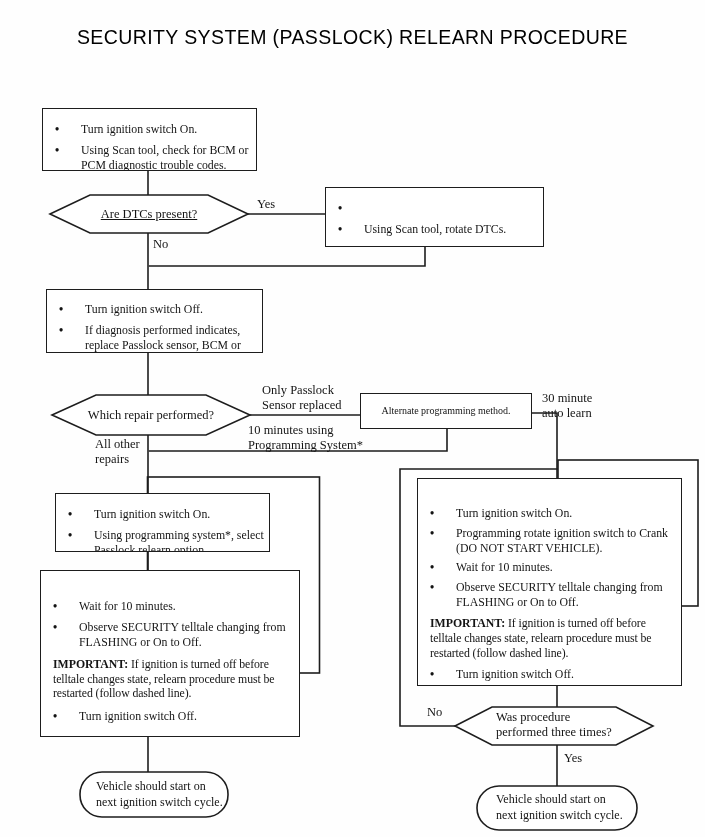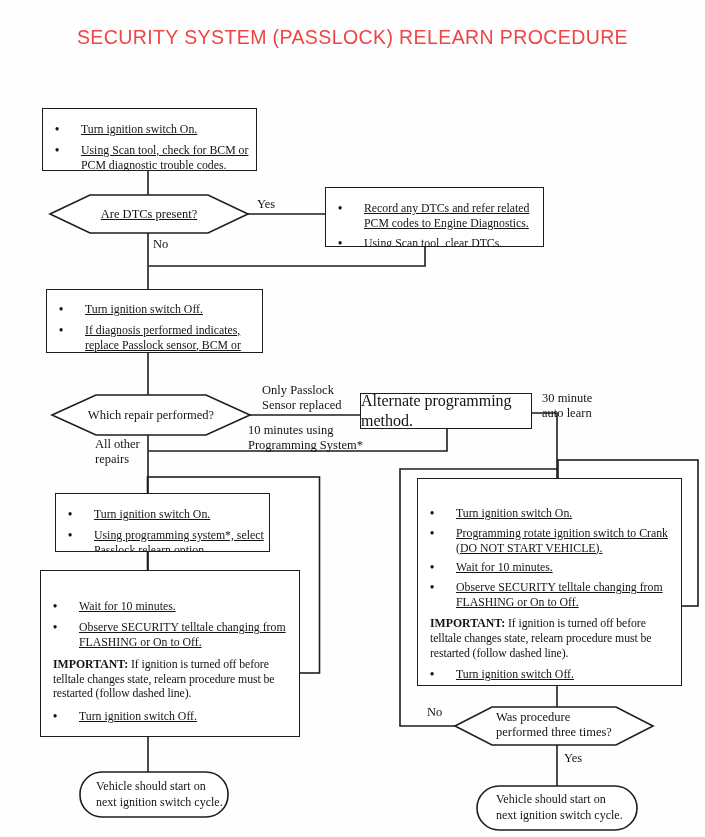--- a/index.html
+++ b/index.html
@@ -1,32 +1,32 @@
 <!DOCTYPE html>
 <html><head>
 <meta charset="utf-8">
 <style>
   html,body{margin:0;padding:0;background:#fff;}
   .canvas{position:relative;width:705px;height:837px;background:#fefefe;overflow:hidden;
           font-family:"Liberation Serif", serif;color:#141414;}
   .lines{position:absolute;left:0;top:0;z-index:1;}
   .title{position:absolute;left:0;top:26px;width:705px;text-align:center;z-index:3;
-         font-family:"Liberation Sans", sans-serif;font-size:19.5px;letter-spacing:.4px;color:#ef4444;}
+         font-family:"Liberation Sans", sans-serif;font-size:19.5px;letter-spacing:.4px;color:#000000;}
   .box{position:absolute;background:#fff;border:1.7px solid #1d1d1d;z-index:2;box-sizing:border-box;
        font-size:11.8px;line-height:1.24;overflow:hidden;}
   .brow{display:flex;align-items:flex-start;padding-left:12px;margin-top:6px;}
   .dot{flex:none;width:26px;font-size:12px;font-weight:bold;}
-  .bt{white-space:pre-line;text-decoration:underline;}
+  .bt{white-space:pre-line;}
   .imp{margin:8px 8px 0 12px;white-space:pre-line;letter-spacing:-0.1px;font-family:Liberation Serif, serif;}
   .imp b{letter-spacing:0;}
   .hexlabel{position:absolute;z-index:3;font-size:12.5px;line-height:1.2;white-space:pre-line;}
   .elabel{position:absolute;z-index:3;font-size:12.5px;line-height:1.18;white-space:pre-line;}
   .olabel{position:absolute;z-index:3;font-size:12px;line-height:1.3;white-space:pre-line;}
   .center{text-align:center;}
-  .altbox{display:flex;align-items:center;justify-content:flex-start;font-size:16px;}
+  .altbox{display:flex;align-items:center;justify-content:center;font-size:10px;}
 </style>
 </head>
 <body>
 
 <div class="canvas">
 
   <svg class="lines" width="705" height="837" viewBox="0 0 705 837">
     <g stroke="#1d1d1d" stroke-width="1.6" fill="none">
 
       <rect x="147.5" y="477" width="172" height="196" fill="#ffffff"></rect>
@@ -66,26 +66,24 @@
     <div class="brow">
         <span class="dot">•</span>
         <span class="bt">Using Scan tool, check for BCM or
 PCM diagnostic trouble codes.</span>
       </div>
   </div>
 
   <div class="box" style="left:325px;top:187px;width:219px;height:60px;padding-top:7px;">
     <div class="brow">
         <span class="dot">•</span>
-        <span class="bt">Record any DTCs and refer related
-PCM codes to Engine Diagnostics.</span>
       </div>
     <div class="brow">
         <span class="dot">•</span>
-        <span class="bt">Using Scan tool, clear DTCs.</span>
+        <span class="bt">Using Scan tool, rotate DTCs.</span>
       </div>
   </div>
 
   <div class="box" style="left:46px;top:289px;width:217px;height:64px;padding-top:6px;">
     <div class="brow">
         <span class="dot">•</span>
         <span class="bt">Turn ignition switch Off.</span>
       </div>
     <div class="brow">
         <span class="dot">•</span>

